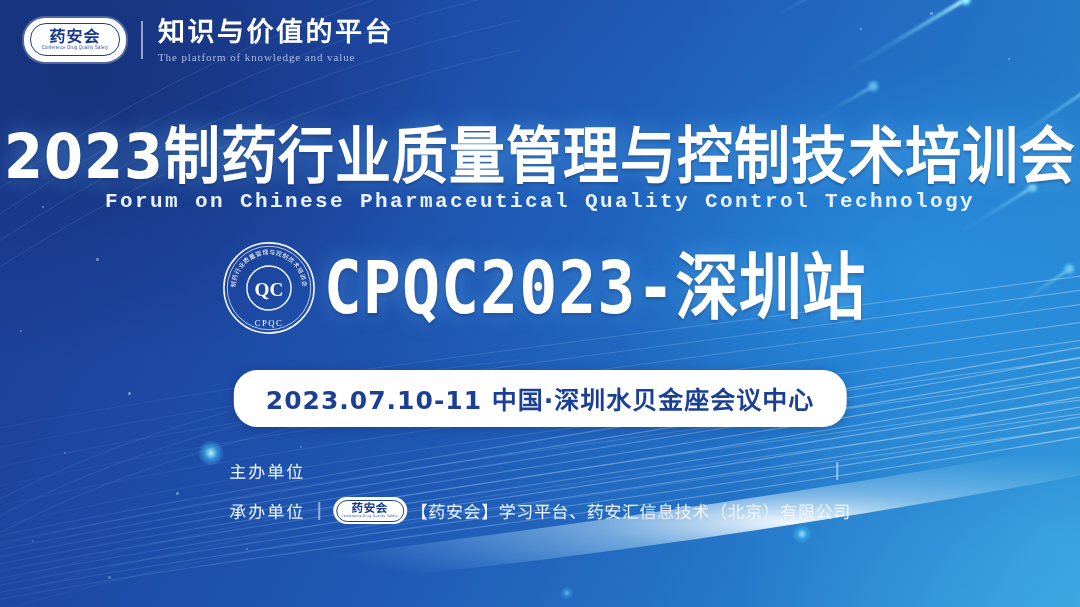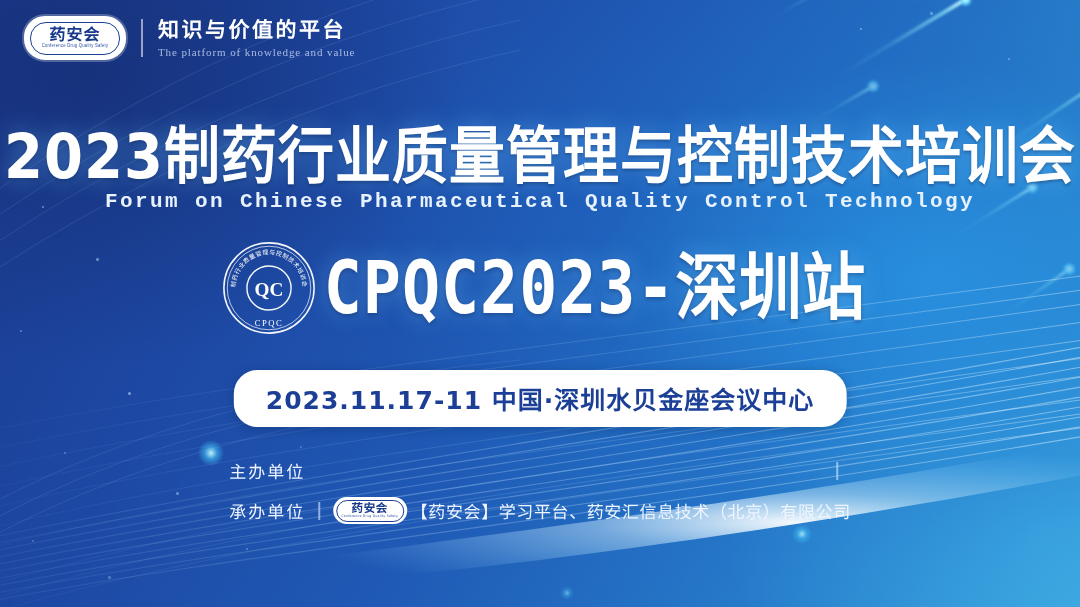--- a/index.html
+++ b/index.html
@@ -92,21 +92,21 @@
   .brand-en {
     font-size: 4.2px; color: #2a4fa0;
     letter-spacing: .25px; white-space: nowrap;
     transform: scaleY(1.1);
   }
   .header-divider {
     width: 2px; height: 38px;
     background: rgba(255,255,255,.55);
   }
   .tagline-cn {
-    font-size: 21px; font-weight: bold; color: #ffffff;
+    font-size: 27px; font-weight: bold; color: #ffffff;
     letter-spacing: 2.5px; line-height: 1.15;
     font-family: "DejaVu Sans", sans-serif;
   }
   .tagline-en {
     font-size: 11px; color: rgba(220,232,255,.72);
     letter-spacing: .9px; margin-top: 4px;
     font-family: "Liberation Serif", serif;
   }
 
   
@@ -370,21 +370,21 @@
         </text>
         <text x="50" y="58" text-anchor="middle" font-family="Liberation Serif, serif" font-size="20" font-weight="bold" fill="#ffffff">QC</text>
         <text x="50" y="90" text-anchor="middle" font-family="Liberation Serif, serif" font-size="9" fill="#ffffff" letter-spacing="1.6">CPQC</text>
       </svg>
     </div>
     <div class="cpqc-text">
       <span>CPQC2023-</span><span class="cn">深圳站</span>
     </div>
   </div>
 
-  <div class="date-pill">2023.11.17-11 中国·深圳水贝金座会议中心</div>
+  <div class="date-pill">2023.07.10-11 中国·深圳水贝金座会议中心</div>
 
   <div class="org-block">
 
     <div class="org-line">
       <span class="org-label">主办单位</span>
       <span class="org-sep"></span>
     </div>
 
     <div class="org-line">
       <span class="org-label">承办单位</span>

